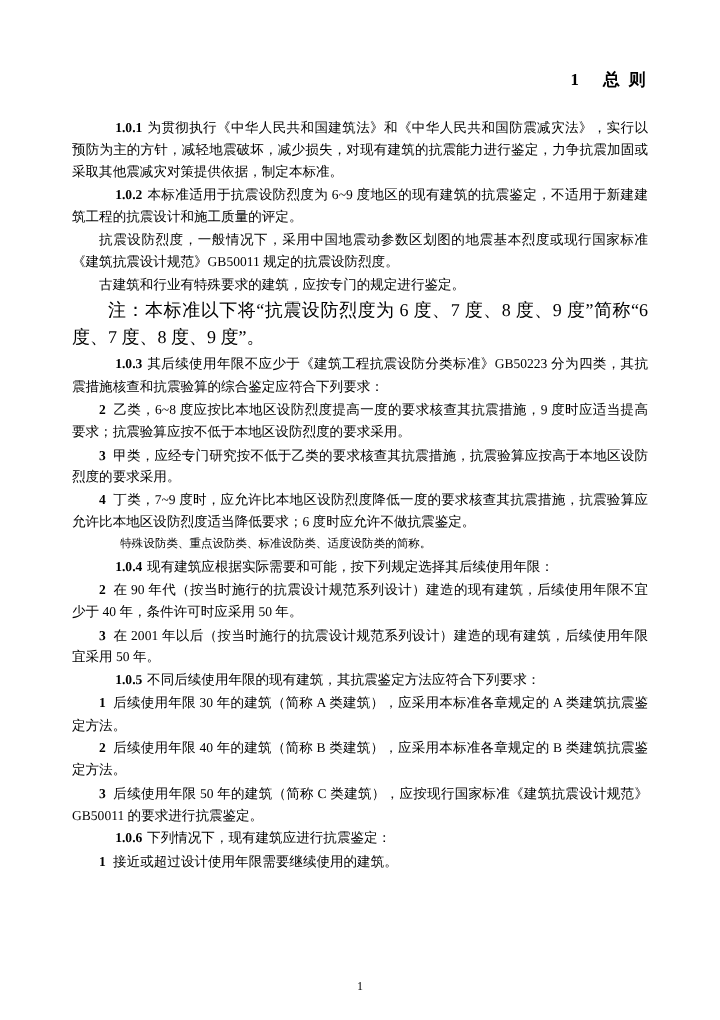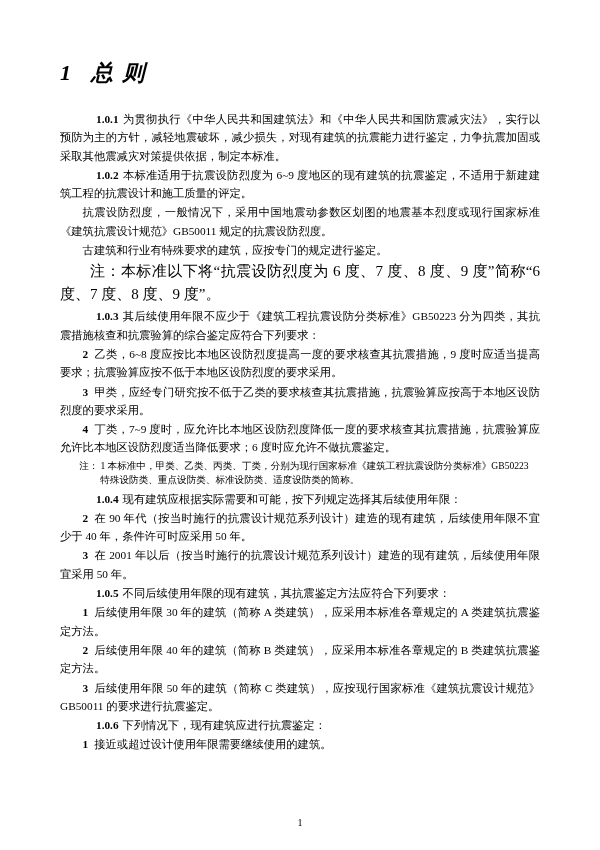--- a/index.html
+++ b/index.html
@@ -14,26 +14,25 @@
     color: #000000;
   }
   .page {
     position: relative;
     width: 600px;
     height: 850px;
     box-sizing: border-box;
     padding: 58px 60px 30px 60px;
   }
   .doc-title {
-    text-align: left;
-    font-size: 22px;
+    text-align: right;
+    font-size: 14px;
     font-weight: bold;
     letter-spacing: 2px;
     margin: 0 0 22px 0;
-    font-style: italic;
   }
   .doc-title .num {
     margin-right: 18px;
   }
   p {
     margin: 0 0 1px 0;
     font-size: 11.3px;
     line-height: 1.62;
     text-align: justify;
     text-justify: inter-ideograph;
@@ -125,21 +124,20 @@
     <span class="inum">2</span><span>乙类，6~8 度应按比本地区设防烈度提高一度的要求核查其抗震措施，9 度时应适当提高要求；抗震验算应按不低于本地区设防烈度的要求采用。</span>
   </p>
   <p class="item">
     <span class="inum">3</span><span>甲类，应经专门研究按不低于乙类的要求核查其抗震措施，抗震验算应按高于本地区设防烈度的要求采用。</span>
   </p>
   <p class="item">
     <span class="inum">4</span><span>丁类，7~9 度时，应允许比本地区设防烈度降低一度的要求核查其抗震措施，抗震验算应允许比本地区设防烈度适当降低要求；6 度时应允许不做抗震鉴定。</span>
   </p>
 
   <div class="note-block">
-    <span class="nline first"><span class="nlabel">注：</span><span>1  本标准中，甲类、乙类、丙类、丁类，分别为现行国家标准《建筑工程抗震设防分类标准》GB50223</span></span>
     <span class="nline">特殊设防类、重点设防类、标准设防类、适度设防类的简称。</span>
   </div>
 
   <p class="clause">
     <span class="cnum">1.0.4</span><span>现有建筑应根据实际需要和可能，按下列规定选择其后续使用年限：</span>
   </p>
 
   <p class="item">
     <span class="inum">2</span><span>在 90 年代（按当时施行的抗震设计规范系列设计）建造的现有建筑，后续使用年限不宜少于 40 年，条件许可时应采用 50 年。</span>
   </p>

